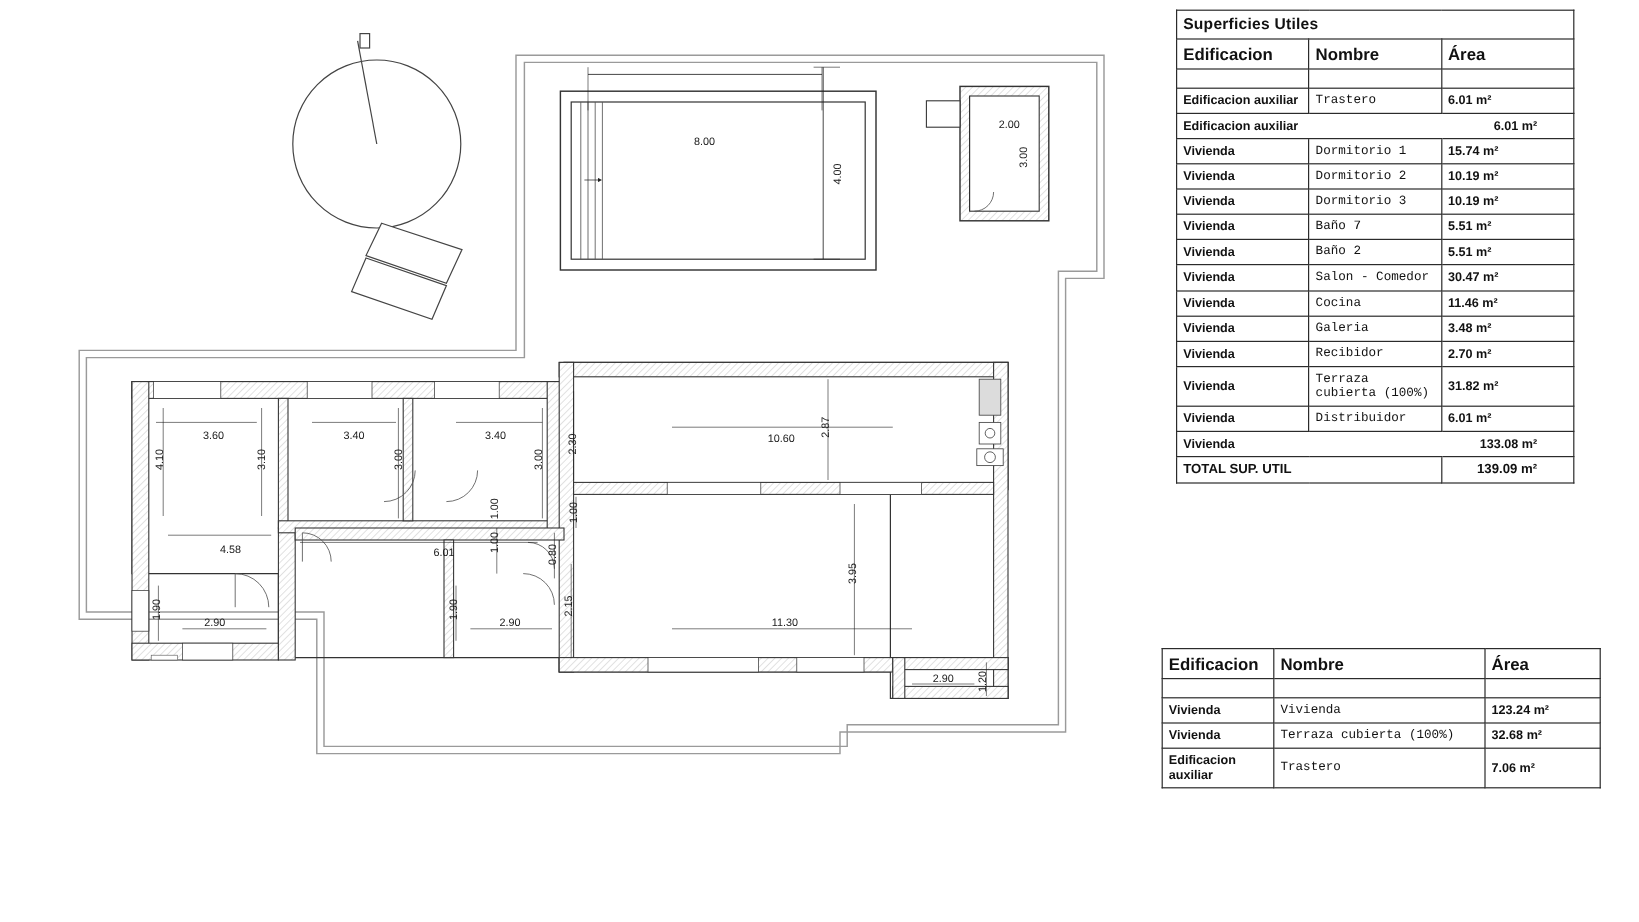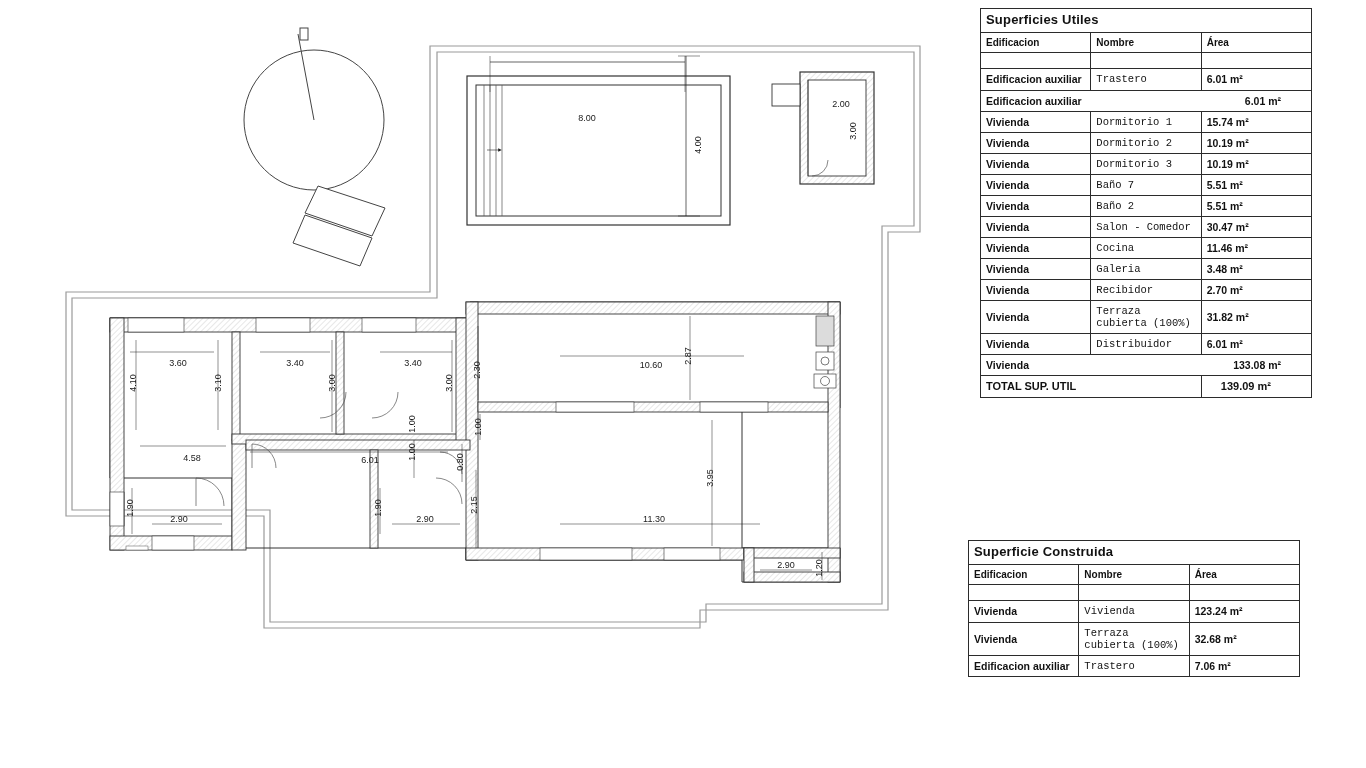--- a/index.html
+++ b/index.html
@@ -52,21 +52,21 @@
   }
   .title-row td {
     text-align: center;
     font-weight: bold;
     font-size: 13px;
     padding: 7px 4px;
     letter-spacing: .2px;
   }
   .head-row td {
     font-weight: bold;
-    font-size: 10px;
+    font-size: 14px;
     padding: 4px 5px;
   }
   .spacer-row td {
     border-left: 1px solid #2b2b2b;
     border-right: 1px solid #2b2b2b;
     border-top: 1px solid #2b2b2b;
     border-bottom: none;
     height: 7px;
     padding: 0;
   }
@@ -91,21 +91,21 @@
     padding-right: 30px;
   }
   .total-row td {
     font-weight: bold;
     font-size: 11px;
     border: none;
     padding-top: 6px;
   }
   .total-row td.total-val {
     text-align: right;
-    padding-right: 40px;
+    padding-right: 30px;
   }
   .dim-text {
     font-family: "Liberation Sans", sans-serif;
     font-size: 9px;
     fill: #1a1a1a;
   }
 </style>
 </head>
 <body>
 
@@ -368,23 +368,20 @@
         <td colspan="2">TOTAL SUP. UTIL</td>
         <td class="total-val">139.09 m²</td>
       </tr>
     </tbody>
   </table>
 </div>
 
 <div class="table-block" id="table-construida">
   <table class="sheet">
     <tbody>
-      <tr class="title-row">
-        <td colspan="3">Superficie Construida</td>
-      </tr>
       <tr class="head-row">
         <td class="col-edif">Edificacion</td>
         <td class="col-nombre">Nombre</td>
         <td class="col-area">Área</td>
       </tr>
       <tr class="spacer-row">
         <td></td>
         <td></td>
         <td></td>
       </tr>

